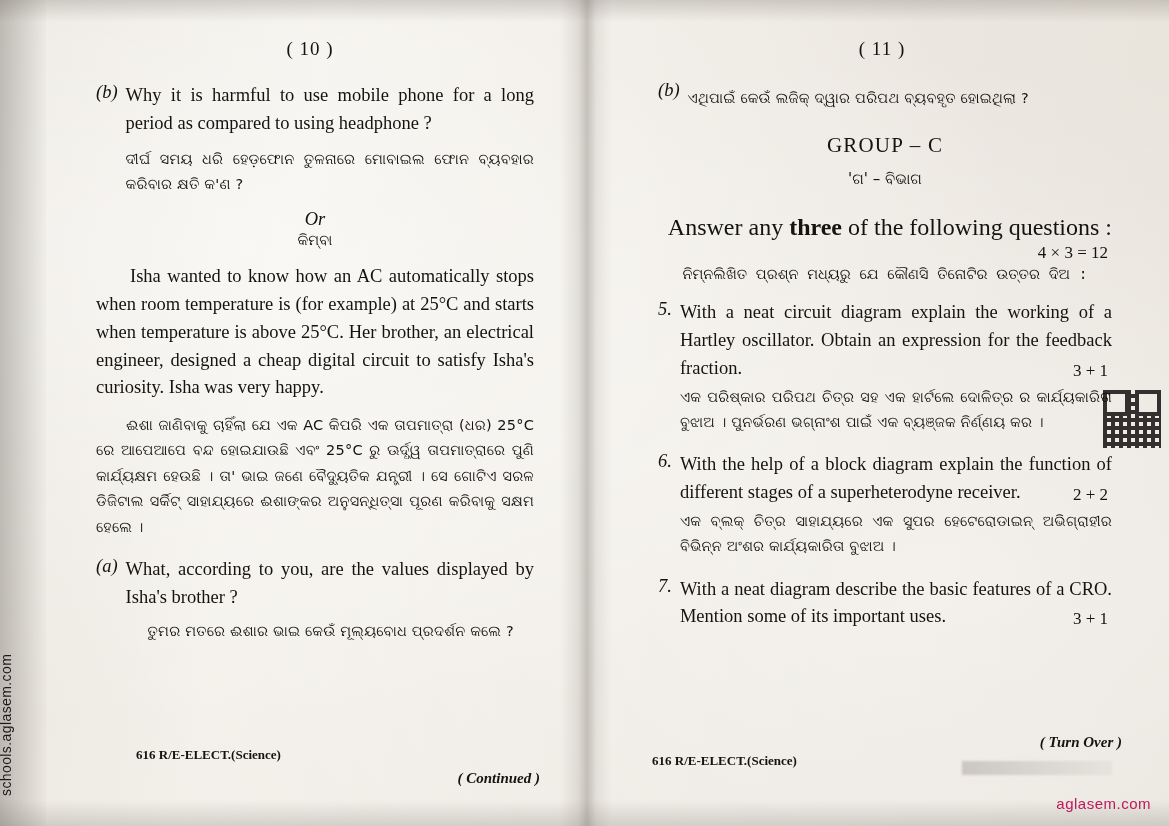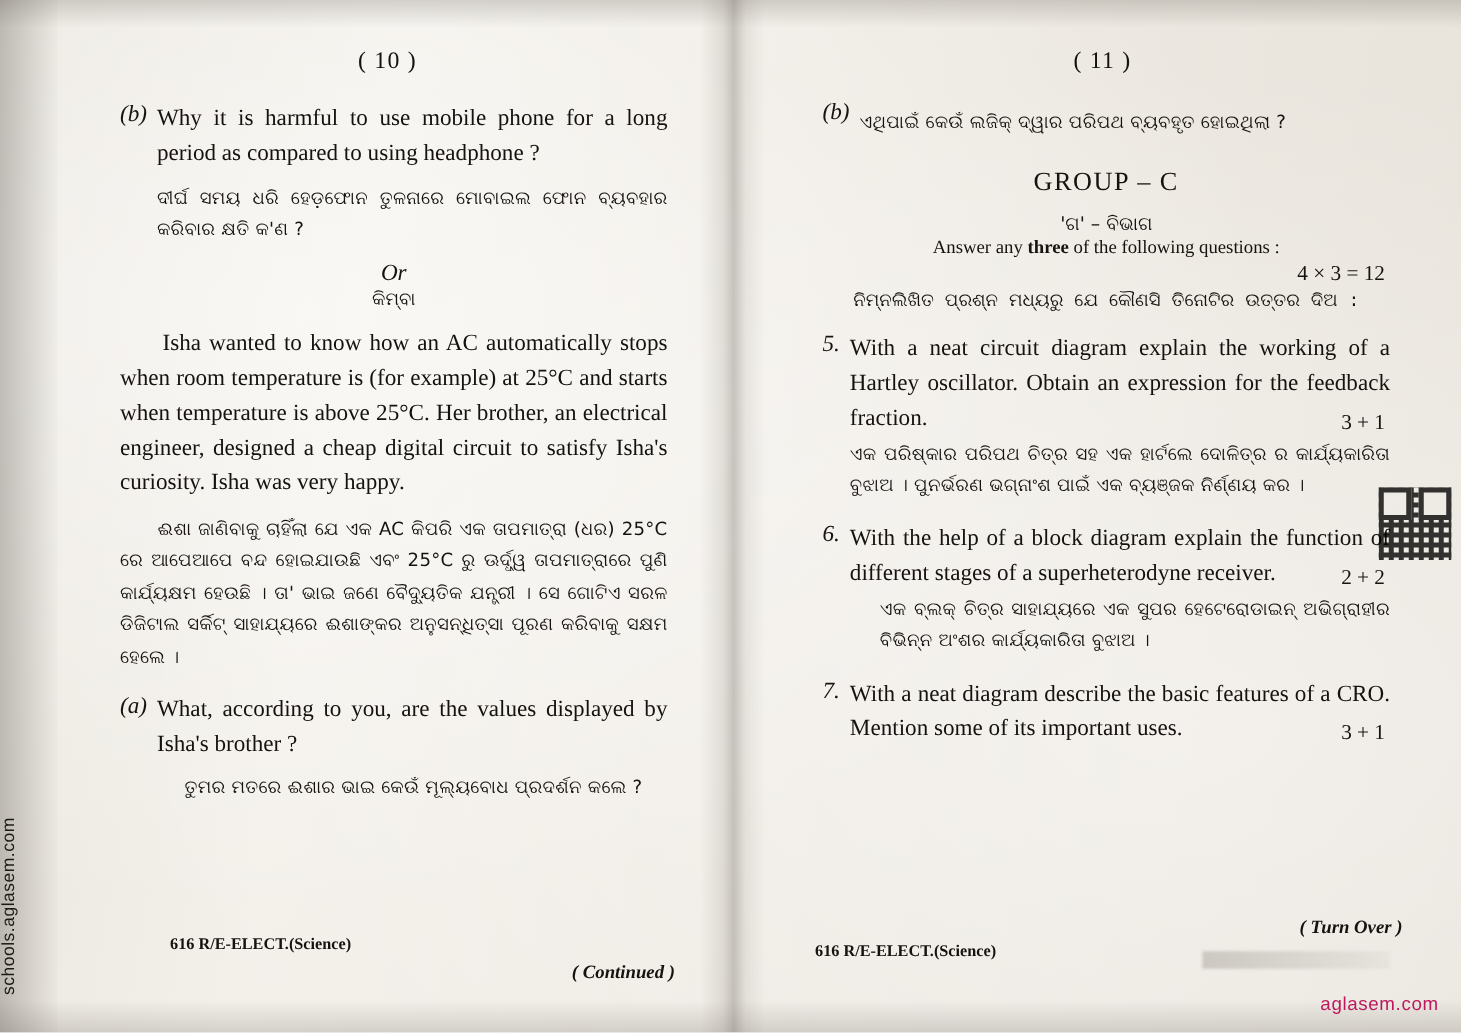--- a/index.html
+++ b/index.html
@@ -125,23 +125,23 @@
     margin-top: 22px;
   }
   .group-sub {
     text-align: center;
     font-family: "DejaVu Sans", sans-serif;
     font-size: 15px;
     margin-top: 12px;
   }
 
   .instr {
-    margin-top: 2px;
-    font-size: 15px;
-    text-align: center;
+    margin-top: 26px;
+    font-size: 24px;
+    text-align: right;
   }
   .marks-right {
     text-align: right;
     font-size: 17px;
     margin-top: 2px;
     padding-right: 4px;
   }
   .instr-odia {
     margin-top: 4px;
     font-family: Liberation Mono, monospace;
@@ -298,21 +298,21 @@
         </div>
       </div>
     </div>
 
     <div class="q-block">
       <div class="hang">
         <div class="marker num-marker">6.</div>
         <div class="content">
           <div class="eng">With the help of a block diagram explain the function of different stages of a superheterodyne receiver.</div>
           <div class="marks-right" style="margin-top:-22px;">2 + 2</div>
-          <div class="odia" style="margin-top:4px;margin-left:24px;">ଏକ ବ୍ଲକ୍ ଚିତ୍ର ସାହାଯ୍ୟରେ ଏକ ସୁପର ହେଟେରୋଡାଇନ୍ ଅଭିଗ୍ରାହୀର ବିଭିନ୍ନ ଅଂଶର କାର୍ଯ୍ୟକାରିତା ବୁଝାଅ ।</div>
+          <div class="odia" style="margin-top:4px;">ଏକ ବ୍ଲକ୍ ଚିତ୍ର ସାହାଯ୍ୟରେ ଏକ ସୁପର ହେଟେରୋଡାଇନ୍ ଅଭିଗ୍ରାହୀର ବିଭିନ୍ନ ଅଂଶର କାର୍ଯ୍ୟକାରିତା ବୁଝାଅ ।</div>
         </div>
       </div>
     </div>
 
     <div class="q-block">
       <div class="hang">
         <div class="marker num-marker">7.</div>
         <div class="content">
           <div class="eng">With a neat diagram describe the basic features of a CRO. Mention some of its important uses.</div>
           <div class="marks-right" style="margin-top:-22px;">3 + 1</div>

